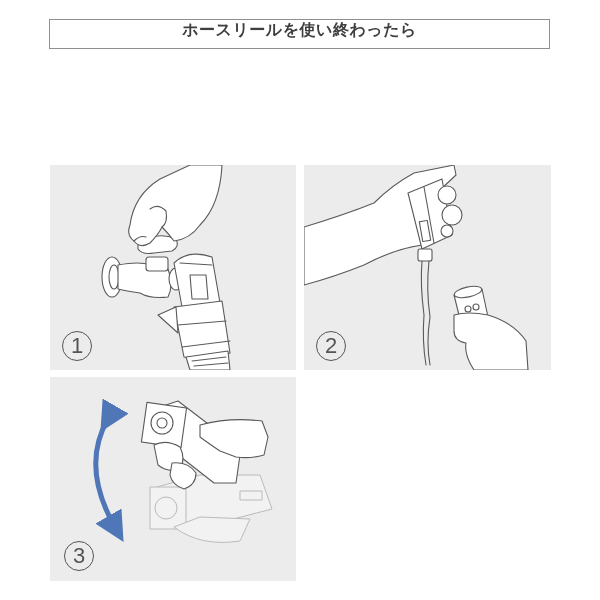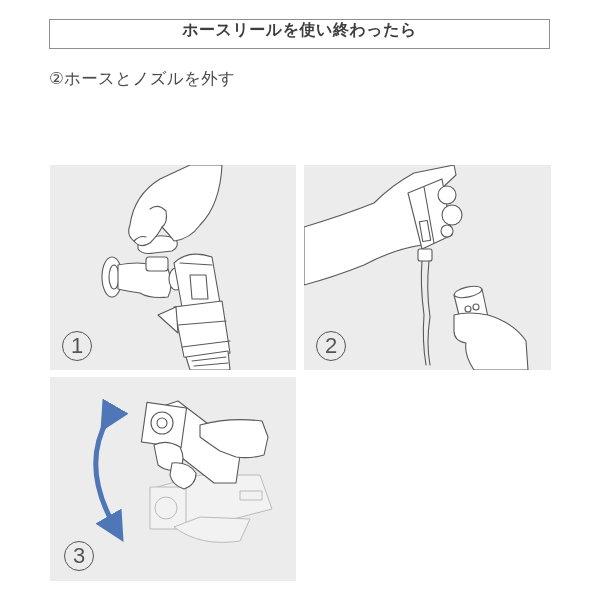--- a/index.html
+++ b/index.html
@@ -27,21 +27,20 @@
   .faint { fill: #f6f6f6; stroke: #9a9a9a; stroke-width: 1; stroke-linejoin: round; }
 </style>
 </head>
 <body>
 
 <div class="title-box">
   <span class="title-text">ホースリールを使い終わったら</span>
 </div>
 
 <ul class="steps">
-  <li class="step">②ホースとノズルを外す</li>
 </ul>
 
 <div class="panel p1">
   <svg width="246" height="205" viewBox="0 0 246 205">
 
     <ellipse class="fill-w" cx="62" cy="112" rx="10" ry="20"></ellipse>
     <ellipse class="line" cx="64" cy="112" rx="5" ry="12"></ellipse>
 
     <path class="fill-w" d="M68 100 Q90 96 100 100 L118 104 Q124 120 118 132 Q100 134 90 128 Q76 126 68 124 Z"></path>
 

